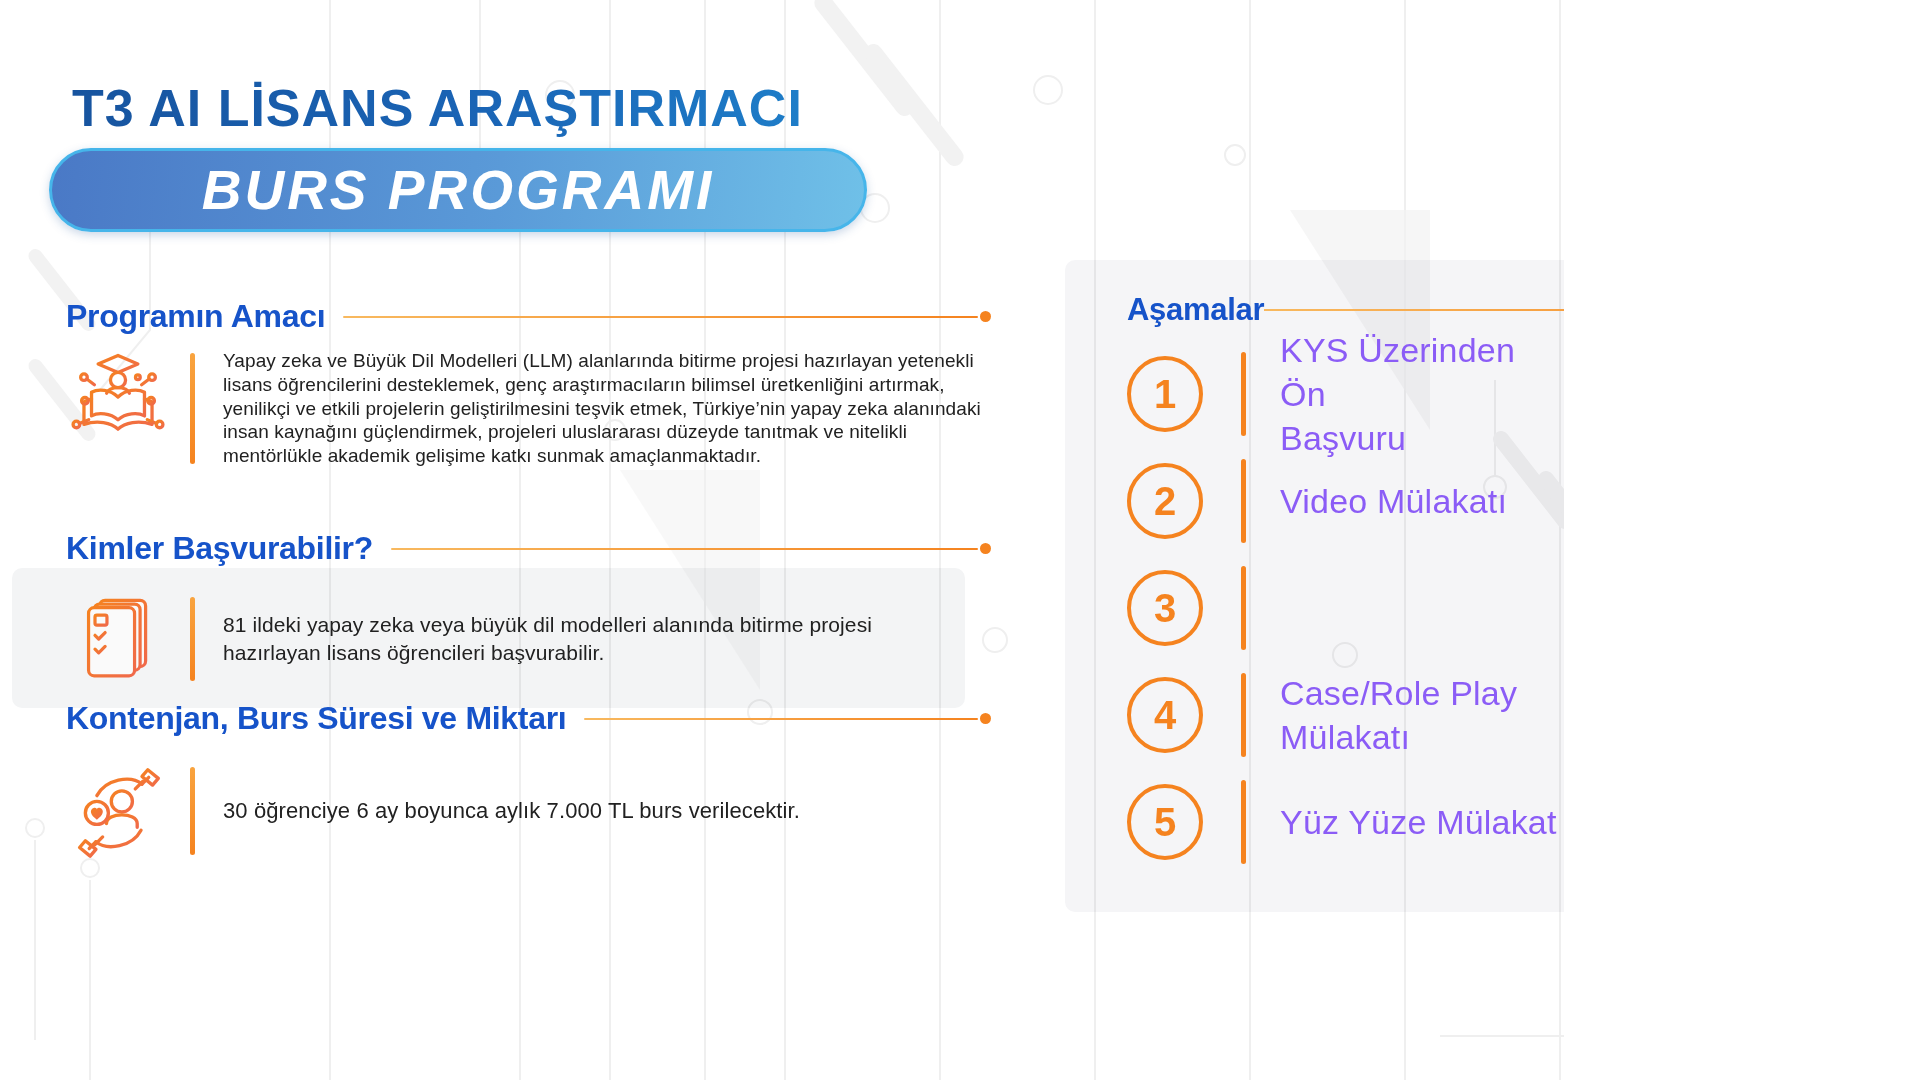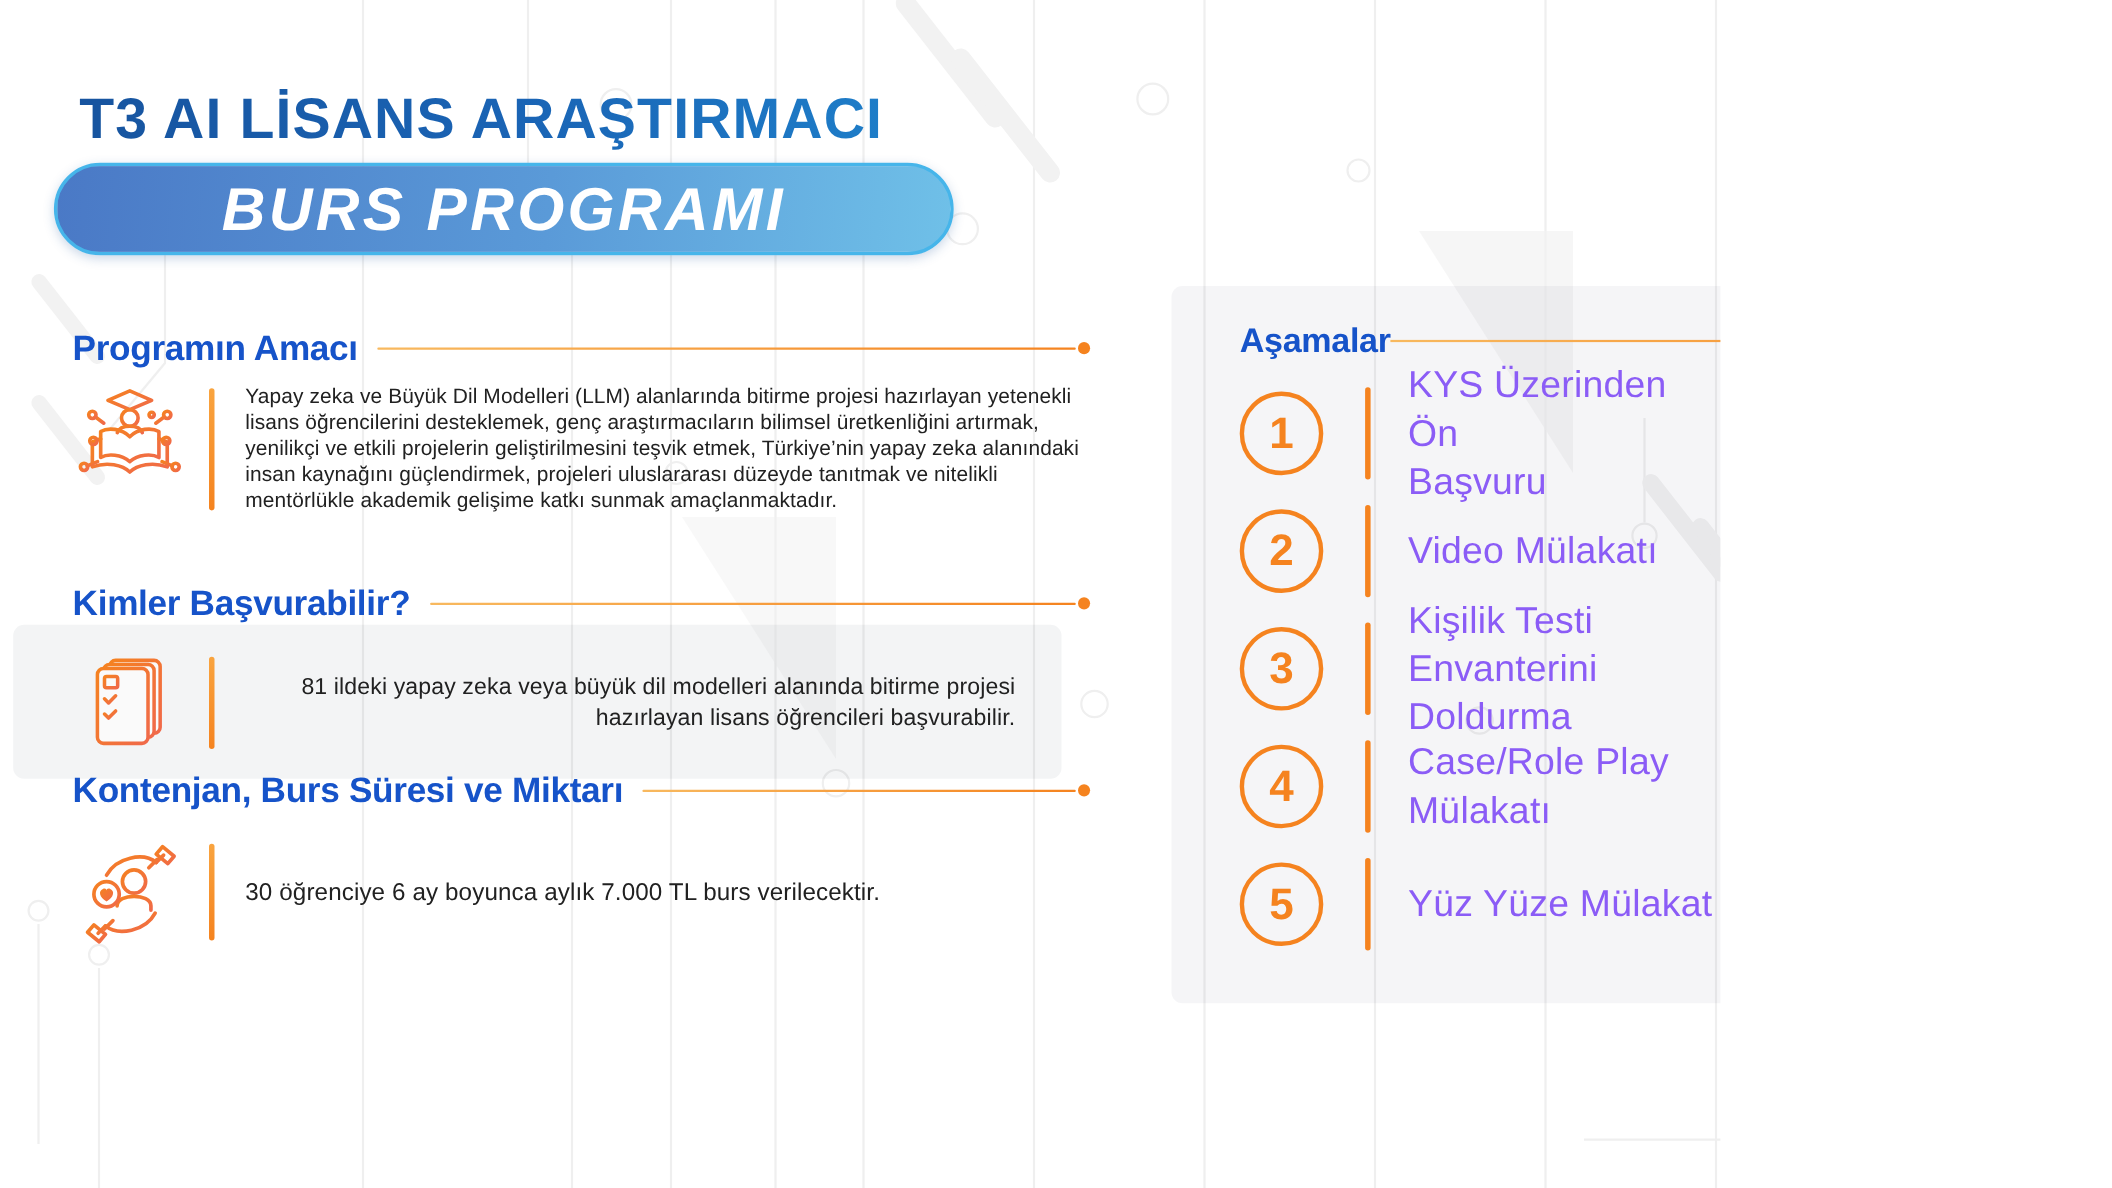--- a/index.html
+++ b/index.html
@@ -22,21 +22,21 @@
   @supports not (-webkit-background-clip:text){.title{color:#1a5aa8;background:none;}}
   .banner{position:absolute;left:49px;top:148px;width:812px;height:78px;border-radius:42px;
           border:3px solid #46b5ea;
           background:linear-gradient(95deg,#4a79c6 0%,#5a9ad8 55%,#6fc0e8 100%);
           box-shadow:0 3px 10px rgba(40,90,160,0.25);
           display:flex;align-items:center;justify-content:center;font-style:italic;}
   .banner span{color:#ffffff;font-size:55px;font-weight:bold;letter-spacing:3px;white-space:nowrap;}
 
   
   .section{position:absolute;left:66px;width:925px;}
-  #s1{top:298px;} #s2{top:530px;text-align:right;} #s3{top:700px;}
+  #s1{top:298px;} #s2{top:530px;} #s3{top:700px;}
   .sec-head{display:flex;align-items:center;gap:18px;}
   .sec-head h2{margin:0;font-size:32px;font-weight:bold;color:#1653c9;letter-spacing:-0.3px;white-space:nowrap;}
   .h-line{flex:1;height:2px;border-radius:1px;background:linear-gradient(90deg,#f8b95f,#f5831f);}
   .h-dot{width:11px;height:11px;border-radius:50%;background:#f5831f;margin-left:-16px;flex:none;}
   .sec-body{display:flex;align-items:center;margin-top:26px;}
   #s1 .sec-body{align-items:flex-start;margin-top:14px;}
   .icon-box{width:104px;flex:none;display:flex;justify-content:center;}
   .v-bar{width:5px;border-radius:3px;align-self:stretch;flex:none;
          background:linear-gradient(180deg,#f9a43f,#f5831f);margin:4px 28px 4px 20px;}
   .body-text{font-size:19px;line-height:1.25;color:#212121;max-width:782px;letter-spacing:0.1px;}
@@ -249,22 +249,20 @@
 Başvuru</div>
     </div>
     <div class="step">
       <div class="step-circle">2</div>
       <div class="step-bar"></div>
       <div class="step-label">Video Mülakatı</div>
     </div>
     <div class="step">
       <div class="step-circle">3</div>
       <div class="step-bar"></div>
-      <div class="step-label">Kişilik Testi Envanterini
-Doldurma</div>
     </div>
     <div class="step">
       <div class="step-circle">4</div>
       <div class="step-bar"></div>
       <div class="step-label">Case/Role Play Mülakatı</div>
     </div>
     <div class="step">
       <div class="step-circle">5</div>
       <div class="step-bar"></div>
       <div class="step-label">Yüz Yüze Mülakat</div>

